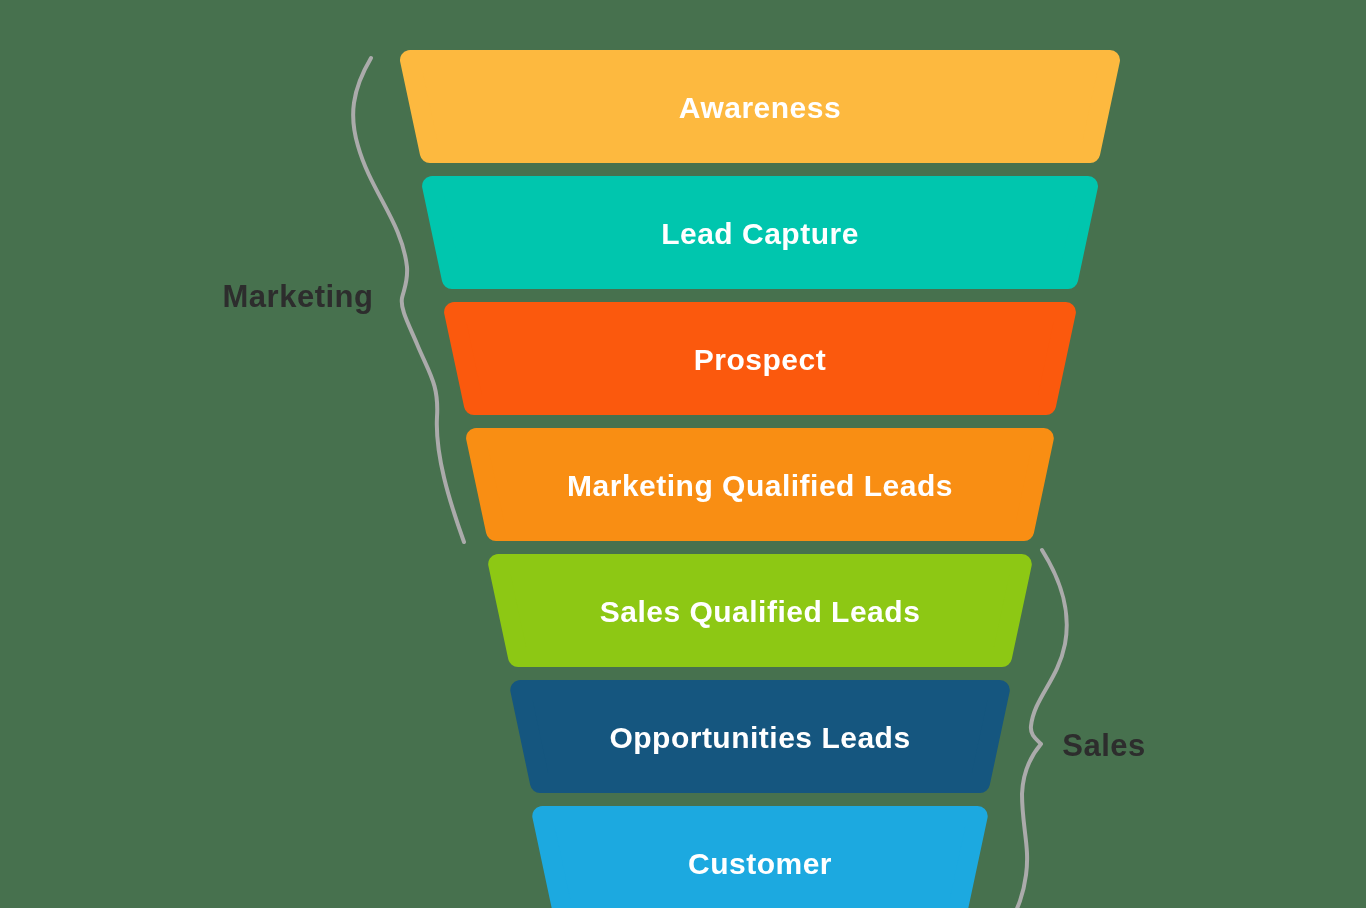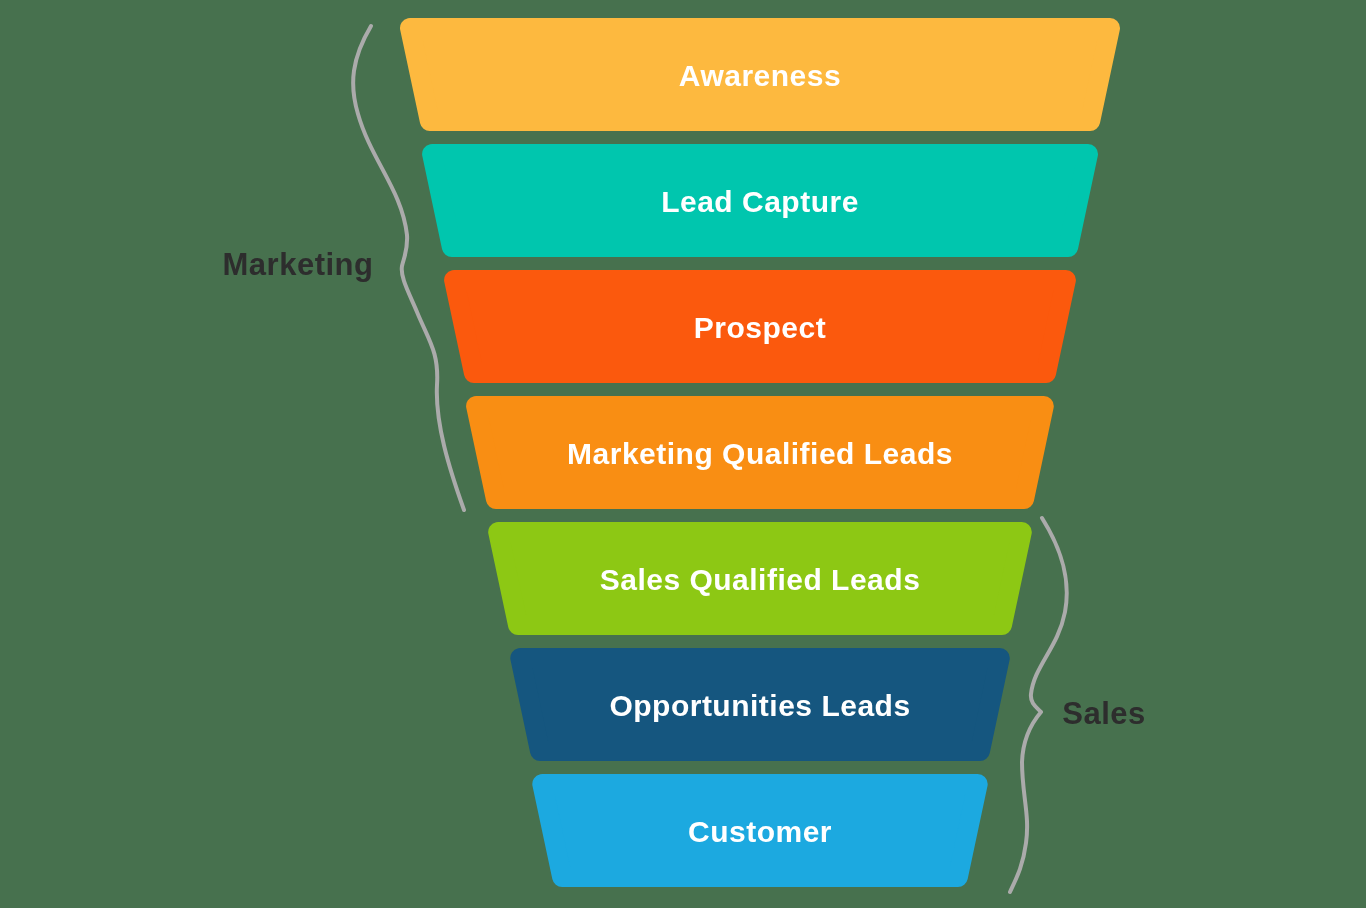--- a/index.html
+++ b/index.html
@@ -9,20 +9,21 @@
   body {
     width: 1366px;
     height: 908px;
     overflow: hidden;
     font-family: "Liberation Sans", sans-serif;
   }
   .canvas-wrap {
     position: relative;
     width: 1366px;
     height: 804px;
+    margin-top: 32px;
   }
   svg {
     display: block;
     width: 1366px;
     height: 908px;
   }
   .stage-label {
     font-family: "Liberation Sans", sans-serif;
     font-size: 30px;
     font-weight: bold;

